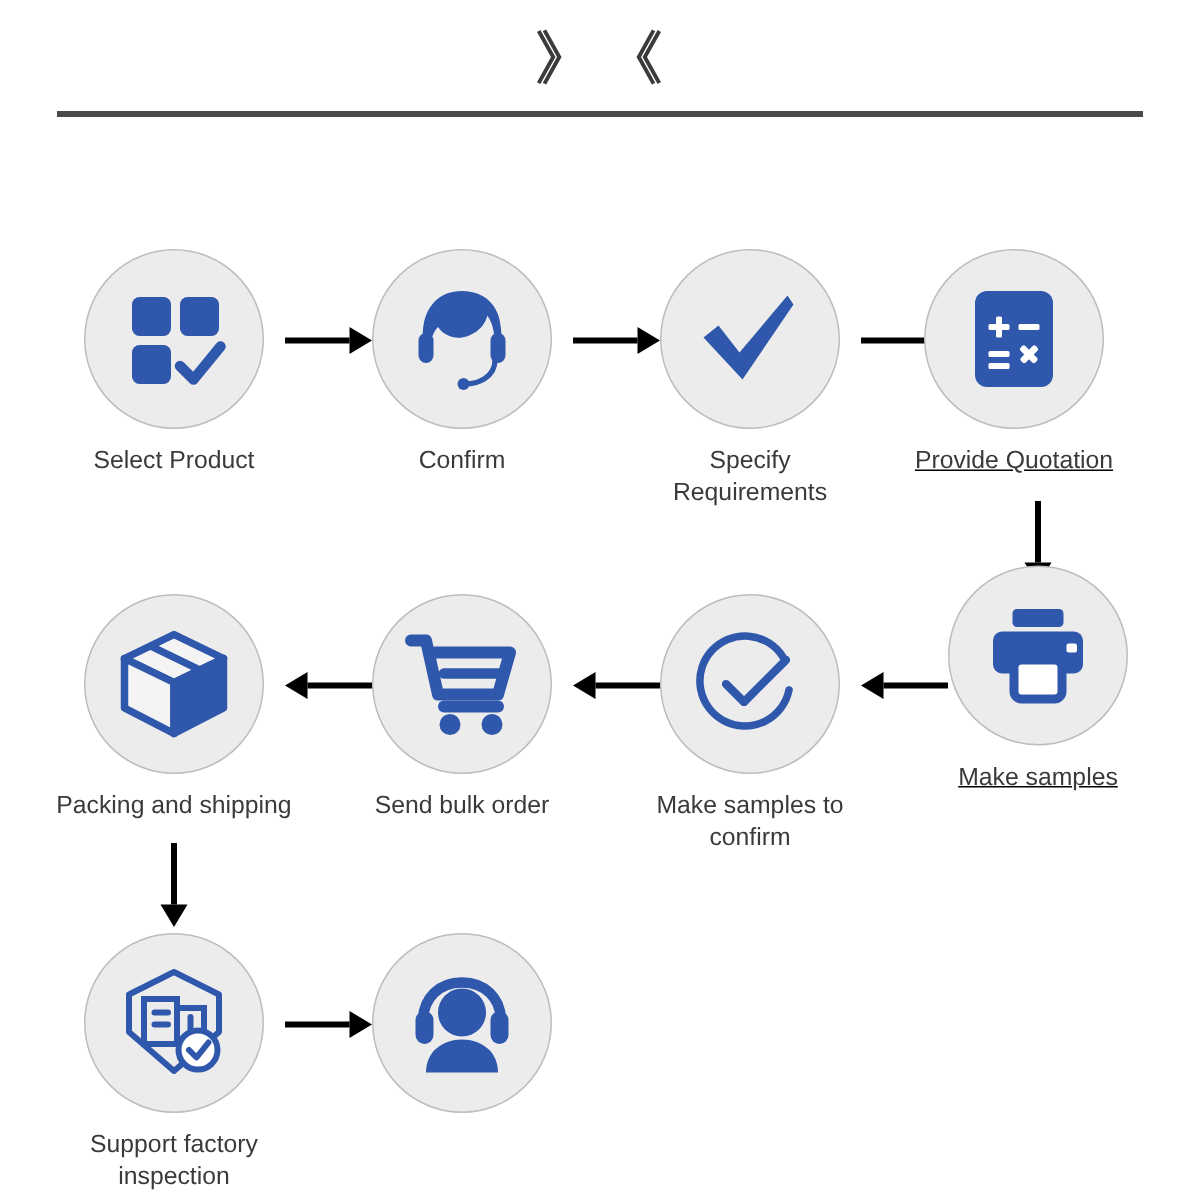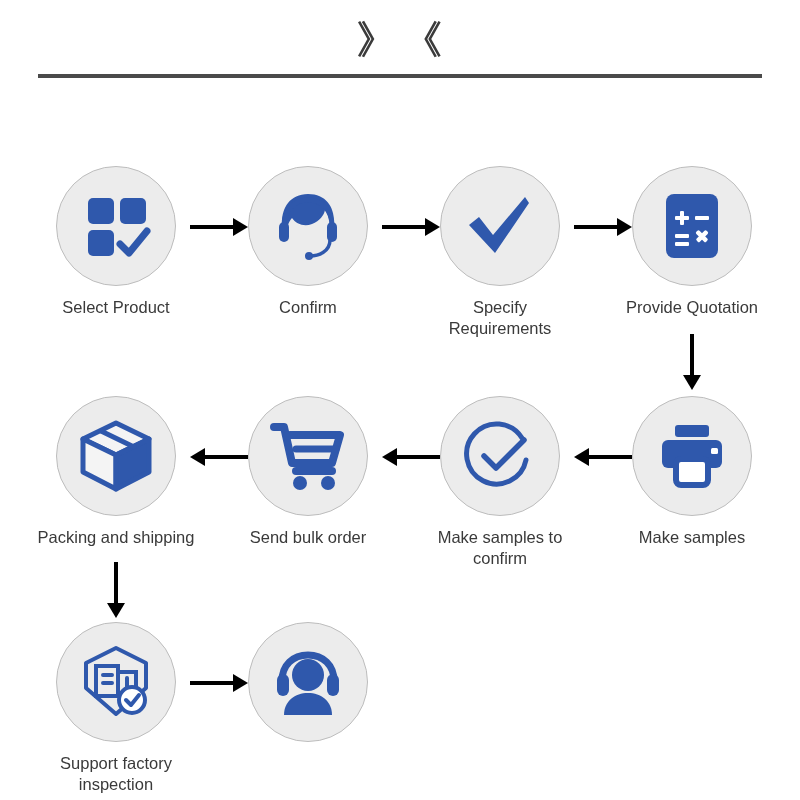--- a/index.html
+++ b/index.html
@@ -190,21 +190,21 @@
     </span>
   </div>
   <div class="node-label">Specify Requirements</div>
 </div>
 
 <div class="arrow h to-right" style="left:574px; top:216px; width:58px;">
   <div class="shaft"></div>
   <div class="head"></div>
 </div>
 
-<div class="node" style="left:612px; top:166px;">
+<div class="node" style="left:596px; top:166px;text-decoration:underline;">
   <div class="circle">
     <span>
       <svg width="68" height="72" viewBox="0 0 68 72">
         <rect x="8" y="4" width="52" height="64" rx="8" fill="#2f58ac"></rect>
 
         <rect x="17" y="26" width="14" height="4" rx="1" fill="#fff"></rect>
         <rect x="22" y="21" width="4" height="14" rx="1" fill="#fff"></rect>
 
         <rect x="37" y="26" width="14" height="4" rx="1" fill="#fff"></rect>
 
@@ -217,21 +217,21 @@
     </span>
   </div>
   <div class="node-label">Provide Quotation</div>
 </div>
 
 <div class="arrow v" style="left:681px; top:334px; height:56px;">
   <div class="shaft"></div>
   <div class="head"></div>
 </div>
 
-<div class="node" style="left:612px; top:396px;">
+<div class="node" style="left:612px; top:377px;text-decoration:underline;">
   <div class="circle">
     <span>
       <svg width="72" height="66" viewBox="0 0 72 66">
         <rect x="19" y="2" width="34" height="12" rx="3" fill="#2f58ac"></rect>
         <rect x="6" y="17" width="60" height="28" rx="6" fill="#2f58ac"></rect>
         <rect x="55" y="25" width="7" height="6" rx="1.5" fill="#ffffff"></rect>
         <rect x="20" y="36" width="32" height="26" rx="5" fill="#ffffff" stroke="#2f58ac" stroke-width="6"></rect>
       </svg>
     </span>
   </div>

